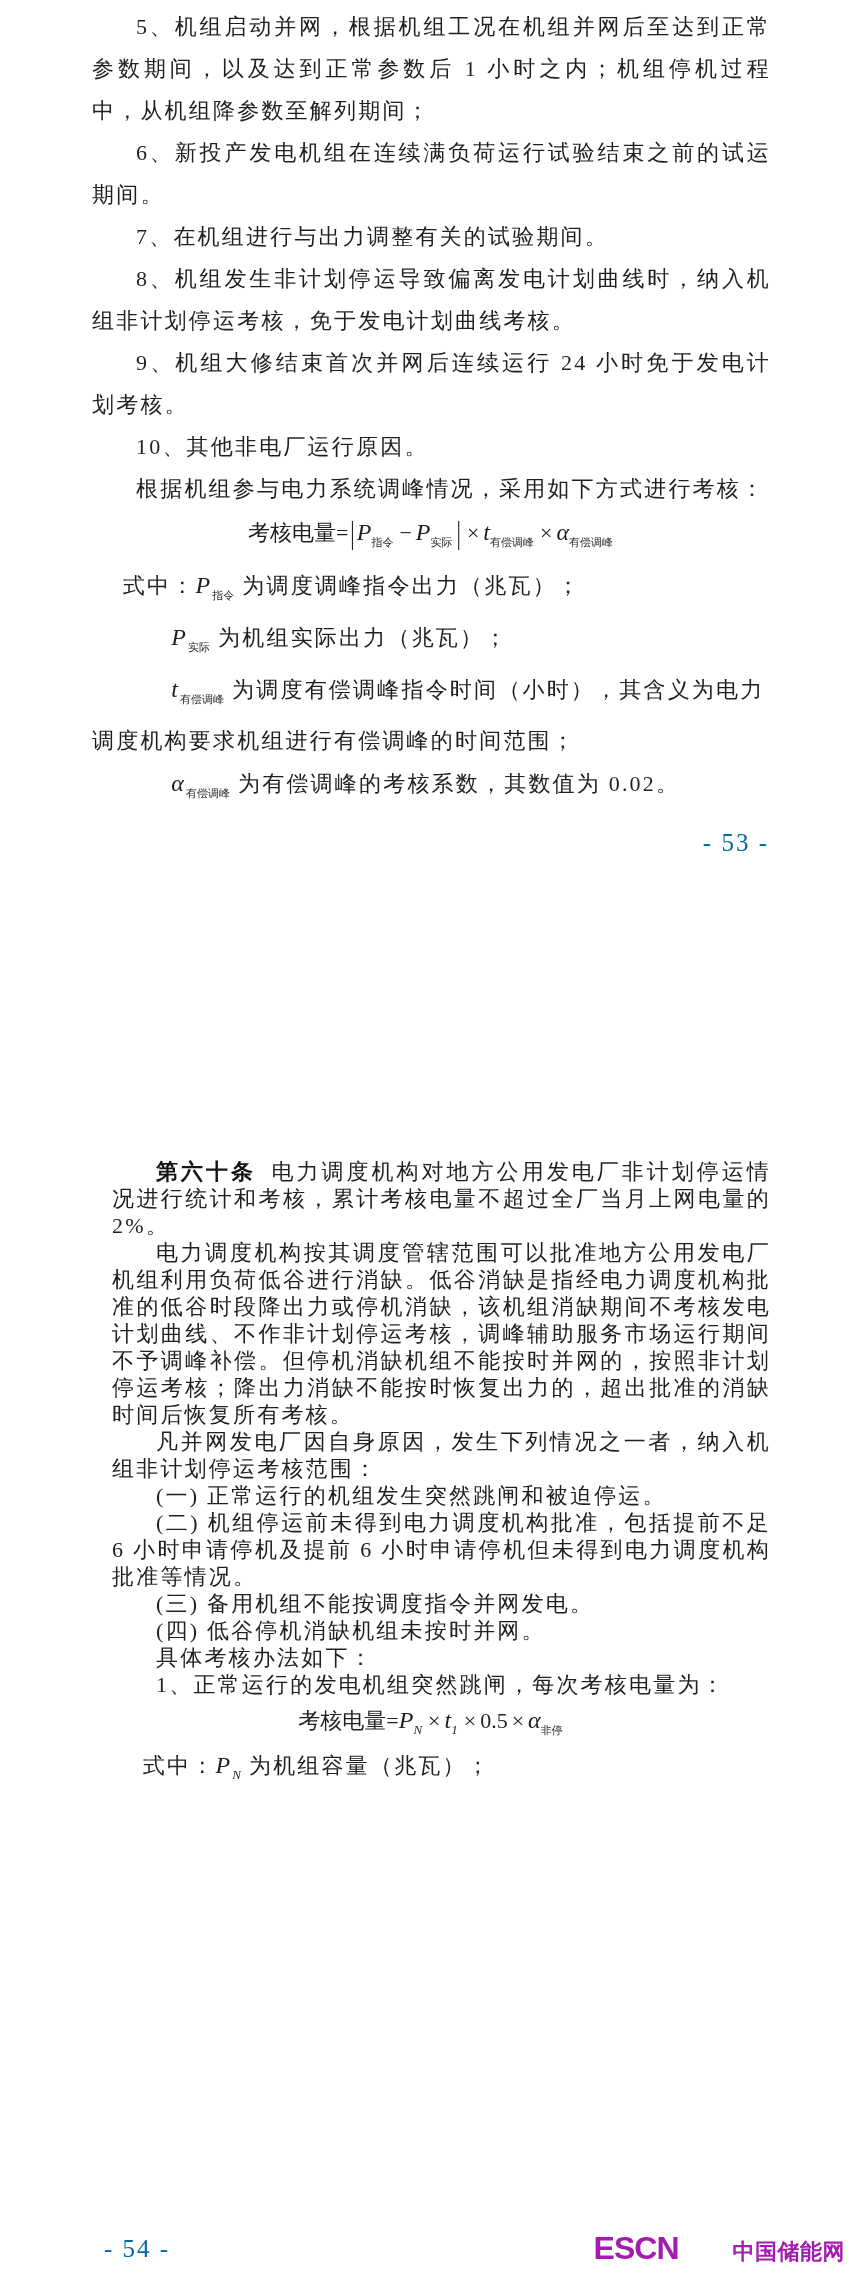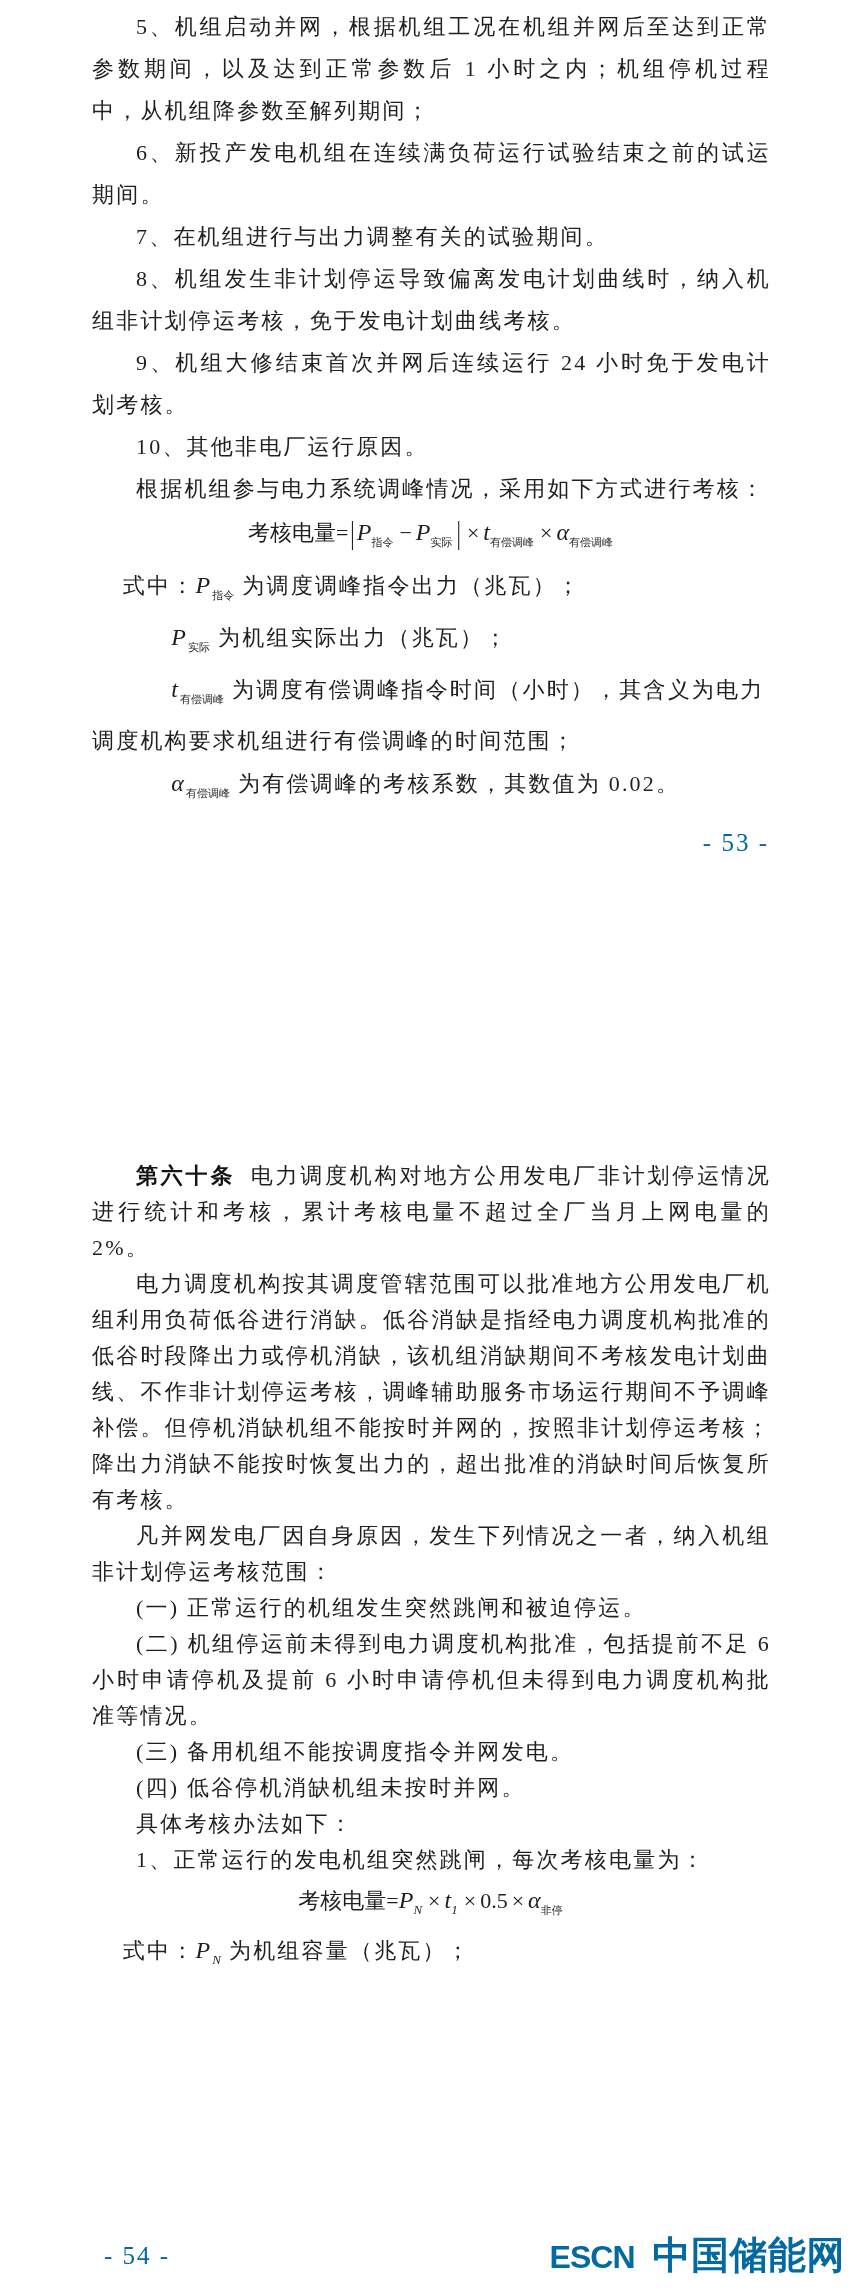--- a/index.html
+++ b/index.html
@@ -16,21 +16,21 @@
   .page { padding:0 86px 0 92px; }
   .page-one { padding-top:6px; }
 
   p.t {
     font-size:22px;
     line-height:42px;
     letter-spacing:2.2px;
     text-align:justify;
     color:#1f1f1f;
   }
-  .page-two p.t { line-height:36px; }
+  .page-two p.t { line-height:27px;margin-left:20px; }
   p.indent { text-indent:2em; }
 
   .art-title { font-weight:bold; color:#141414; margin-right:0.7em; }
 
   .formula {
     text-align:center;
     font-size:22px;
     line-height:44px;
     letter-spacing:0;
     white-space:nowrap;
@@ -64,32 +64,32 @@
   }
   .page-gap { height:300px; }
 
   .footer {
     position:absolute;
     left:104px; right:12px; top:2230px;
     display:flex;
     justify-content:space-between;
     align-items:center;
   }
-  .logo { color:#0369a1; white-space:nowrap; display:inline-flex; align-items:baseline; }
+  .logo { color:#a21caf; white-space:nowrap; display:inline-flex; align-items:baseline;gap:48px; }
   .logo-latin {
     font-family:"Liberation Sans","DejaVu Sans",sans-serif;
     font-weight:900;
     font-size:32px;
     letter-spacing:-1px;
   }
   .logo-cn {
     font-family:"Liberation Sans","DejaVu Sans",sans-serif;
     font-weight:900;
-    font-size:38px;
-    margin-left:18px;
+    font-size:22px;
+    margin-left:6px;
     letter-spacing:0.5px;
   }
 </style>
 </head>
 <body>
 
 <div class="doc">
 
   <section class="page page-one">
     <p class="t indent">5、机组启动并网，根据机组工况在机组并网后至达到正常参数期间，以及达到正常参数后 1 小时之内；机组停机过程中，从机组降参数至解列期间；</p>

